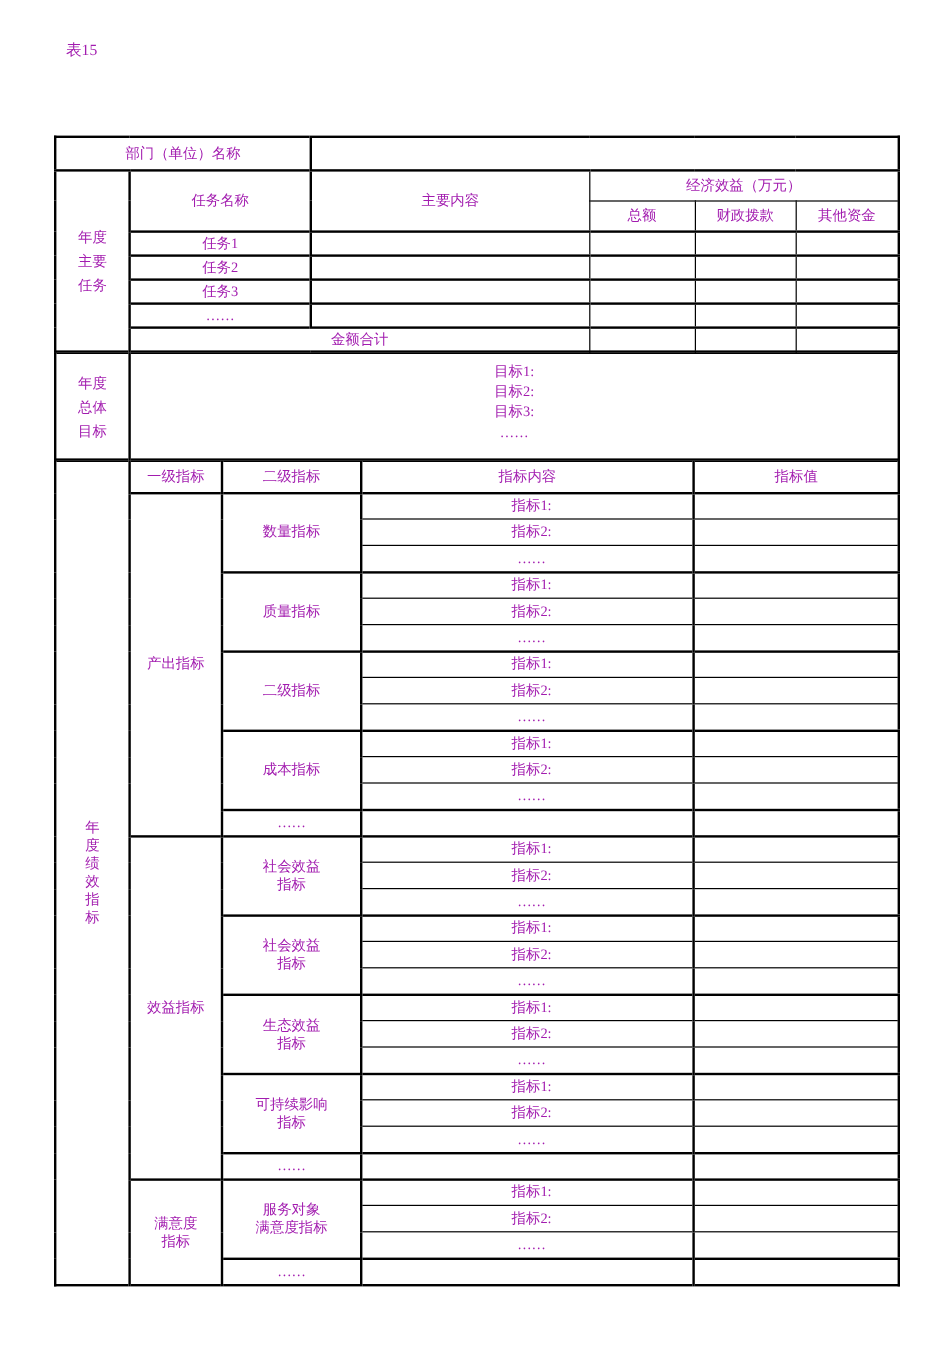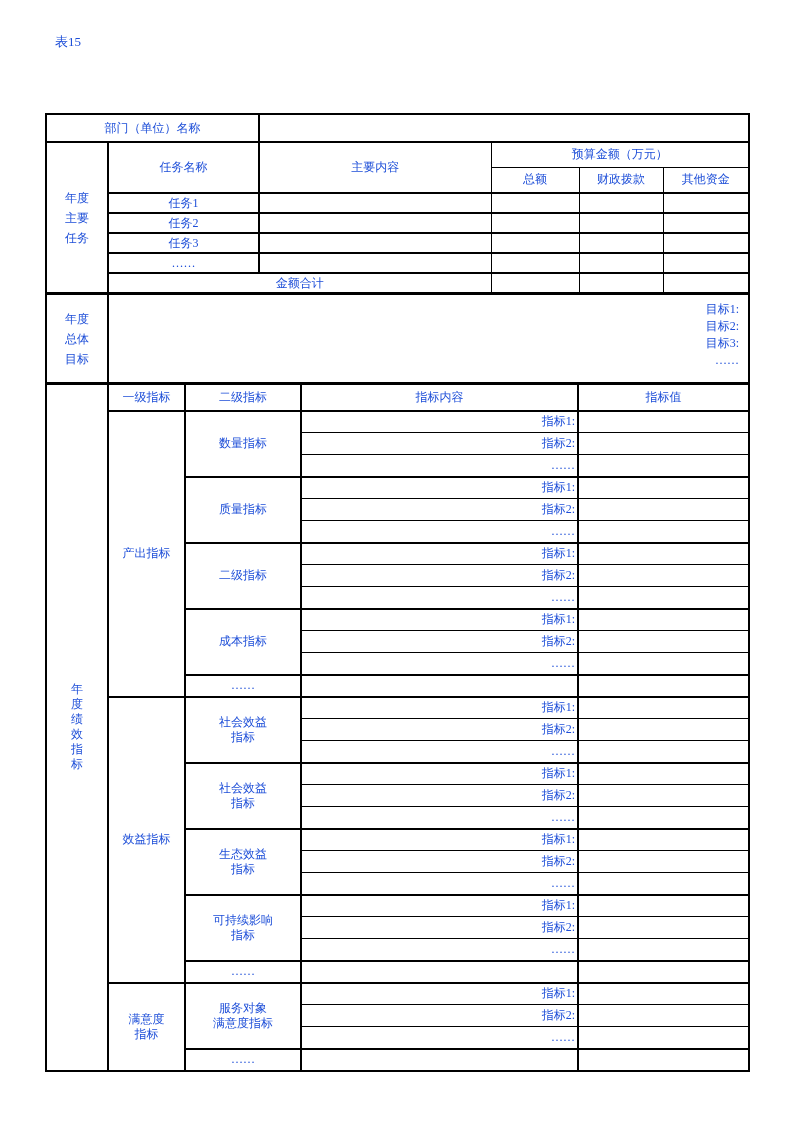--- a/index.html
+++ b/index.html
@@ -1,35 +1,35 @@
 <!DOCTYPE html>
 <html><head>
 <meta charset="utf-8">
 <style>
   html,body{margin:0;padding:0;background:#ffffff;}
   .page{position:relative;width:793px;height:1122px;background:#fff;
-        font-family:"Liberation Serif","DejaVu Serif",serif;color:#1d4ed8;overflow:hidden;}
+        font-family:"Liberation Serif","DejaVu Serif",serif;color:#a21caf;overflow:hidden;}
   .tbl-label{position:absolute;left:55px;top:33px;font-size:13px;}
   .title{position:absolute;left:0;top:55px;width:100%;text-align:center;
          font-size:18px;font-weight:bold;letter-spacing:1px;}
   .form{position:absolute;left:45px;top:113px;width:709px;}
   table{border-collapse:collapse;table-layout:fixed;width:703px;}
   td{border:1px solid #000;font-size:12px;padding:0 2px;vertical-align:middle;
      text-align:center;overflow:hidden;}
   #top-table{border:2px solid #000;}
   #goals-table,#indicator-table{border:2px solid #000;border-top:none;}
   tr.thick-top td{border-top:2px solid #000;}
   .vl2{border-left:2px solid #000 !important;}
   .pre{white-space:pre-line;margin-left:24px;}
   .v-label{line-height:20px;}
   .vv-label{line-height:21px;letter-spacing:0;}
-  td.content{text-align:right;padding-left:9px;}
+  td.content{text-align:center;padding-left:9px;}
   .h28{height:28px;} .h25{height:25px;} .h26{height:26px;} .h20{height:20px;}
   #goals-table td{height:75px;}
-  .goals-content{text-align:right;vertical-align:top;white-space:pre-line;
+  .goals-content{text-align:center;vertical-align:top;white-space:pre-line;
                  padding:6px 9px;line-height:17px;}
   #indicator-table tr{height:22px;}
   #indicator-table tr.hdr-row{height:26px;}
   #indicator-table td.pre{line-height:15px;}
   .note{position:absolute;left:50px;top:1066px;width:710px;font-size:11px;
         line-height:16px;}
 </style>
 </head>
 <body>
 
@@ -52,21 +52,21 @@
           <tr class="h28">
         <td colspan="2">部门（单位）名称</td>
         <td colspan="4" class="vl2"></td>
       </tr>
       <tr class="h25 thick-top">
         <td rowspan="7" class="pre v-label">年度
 主要
 任务</td>
         <td rowspan="2" class="vl2">任务名称</td>
         <td rowspan="2" class="vl2">主要内容</td>
-        <td colspan="3">预算金额（万元）</td>
+        <td colspan="3">经济效益（万元）</td>
       </tr>
       <tr class="h26">
         <td>总额</td>
         <td>财政拨款</td>
         <td>其他资金</td>
       </tr>
       <tr class="h20 thick-top">
         <td class="vl2">任务1</td>
         <td class="vl2"></td>
         <td></td>

